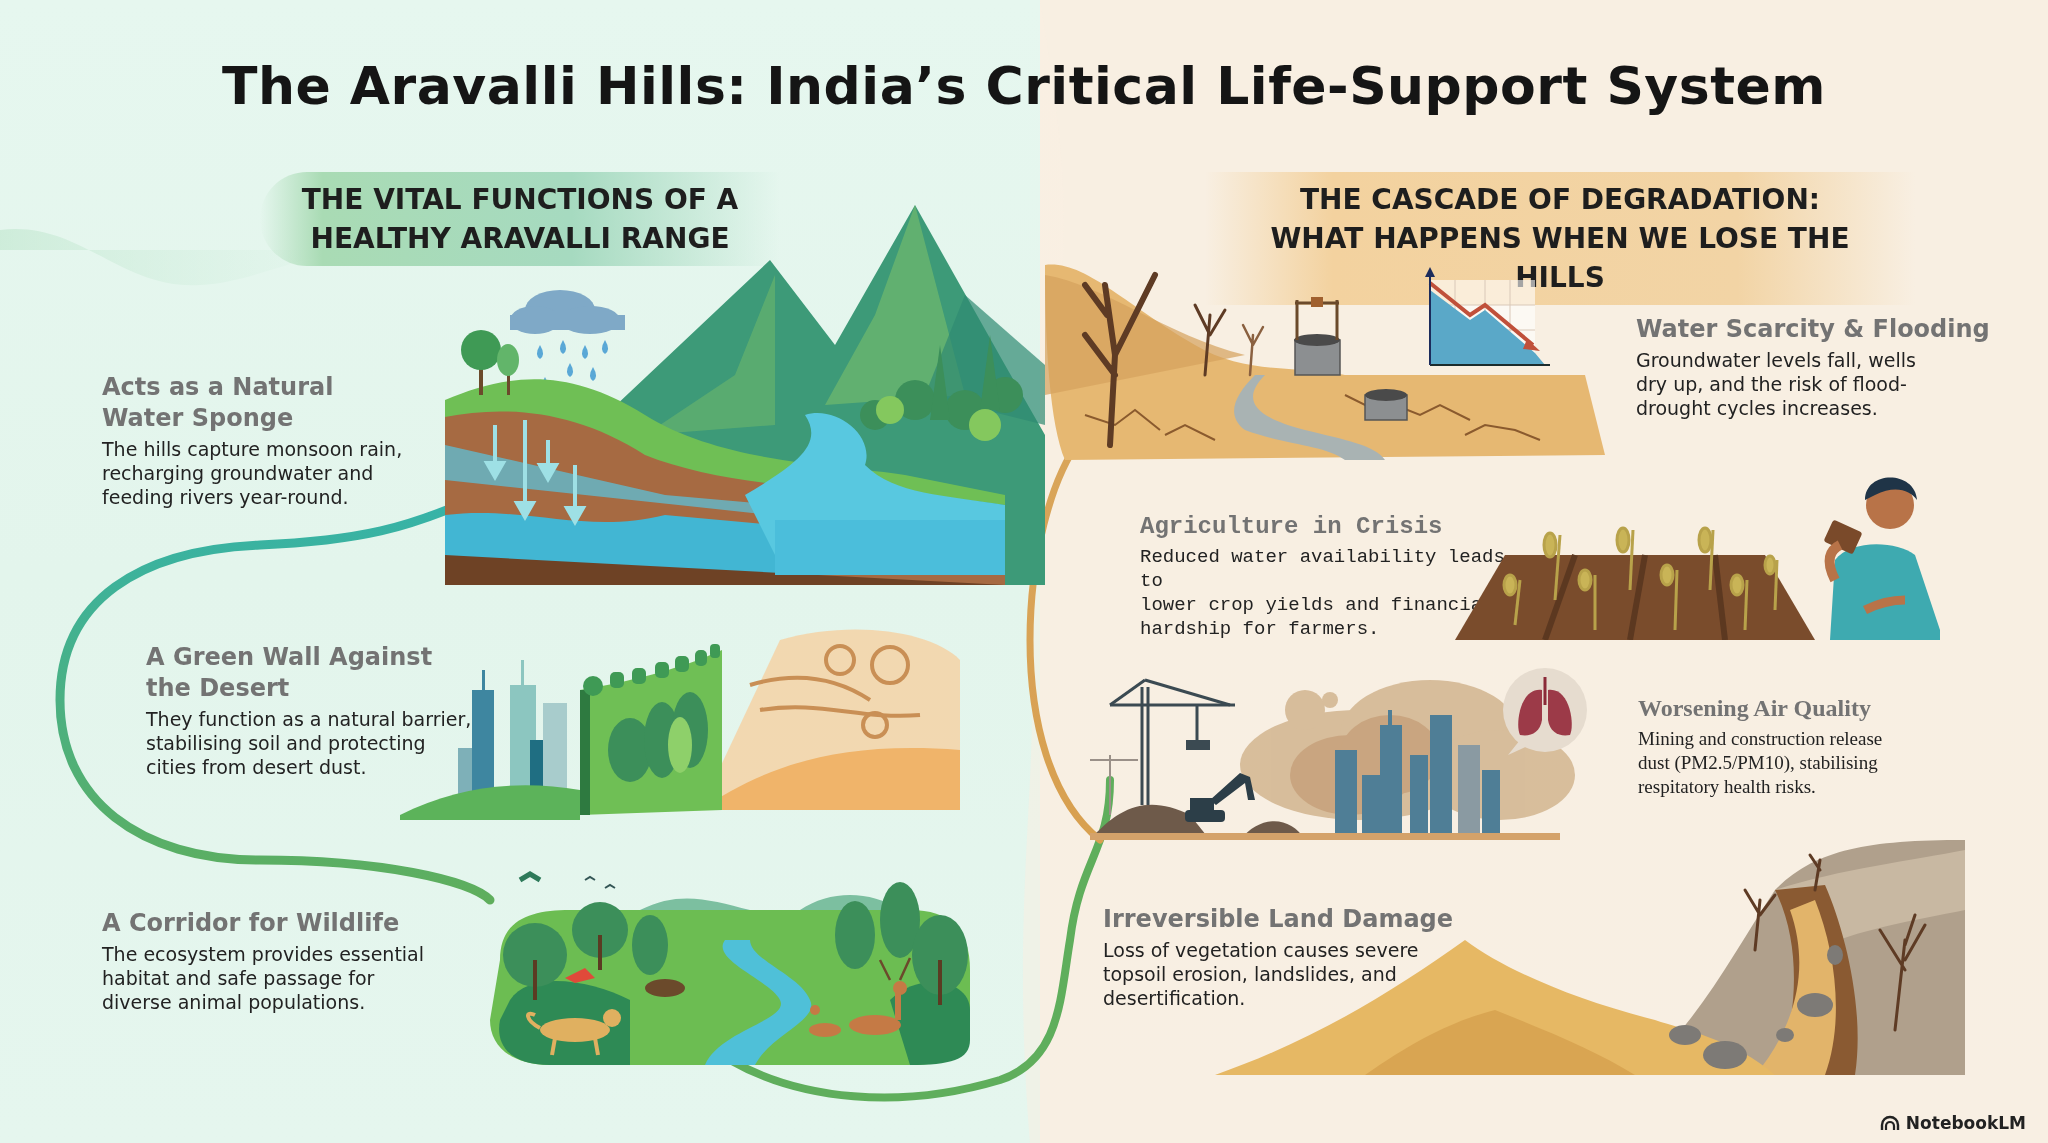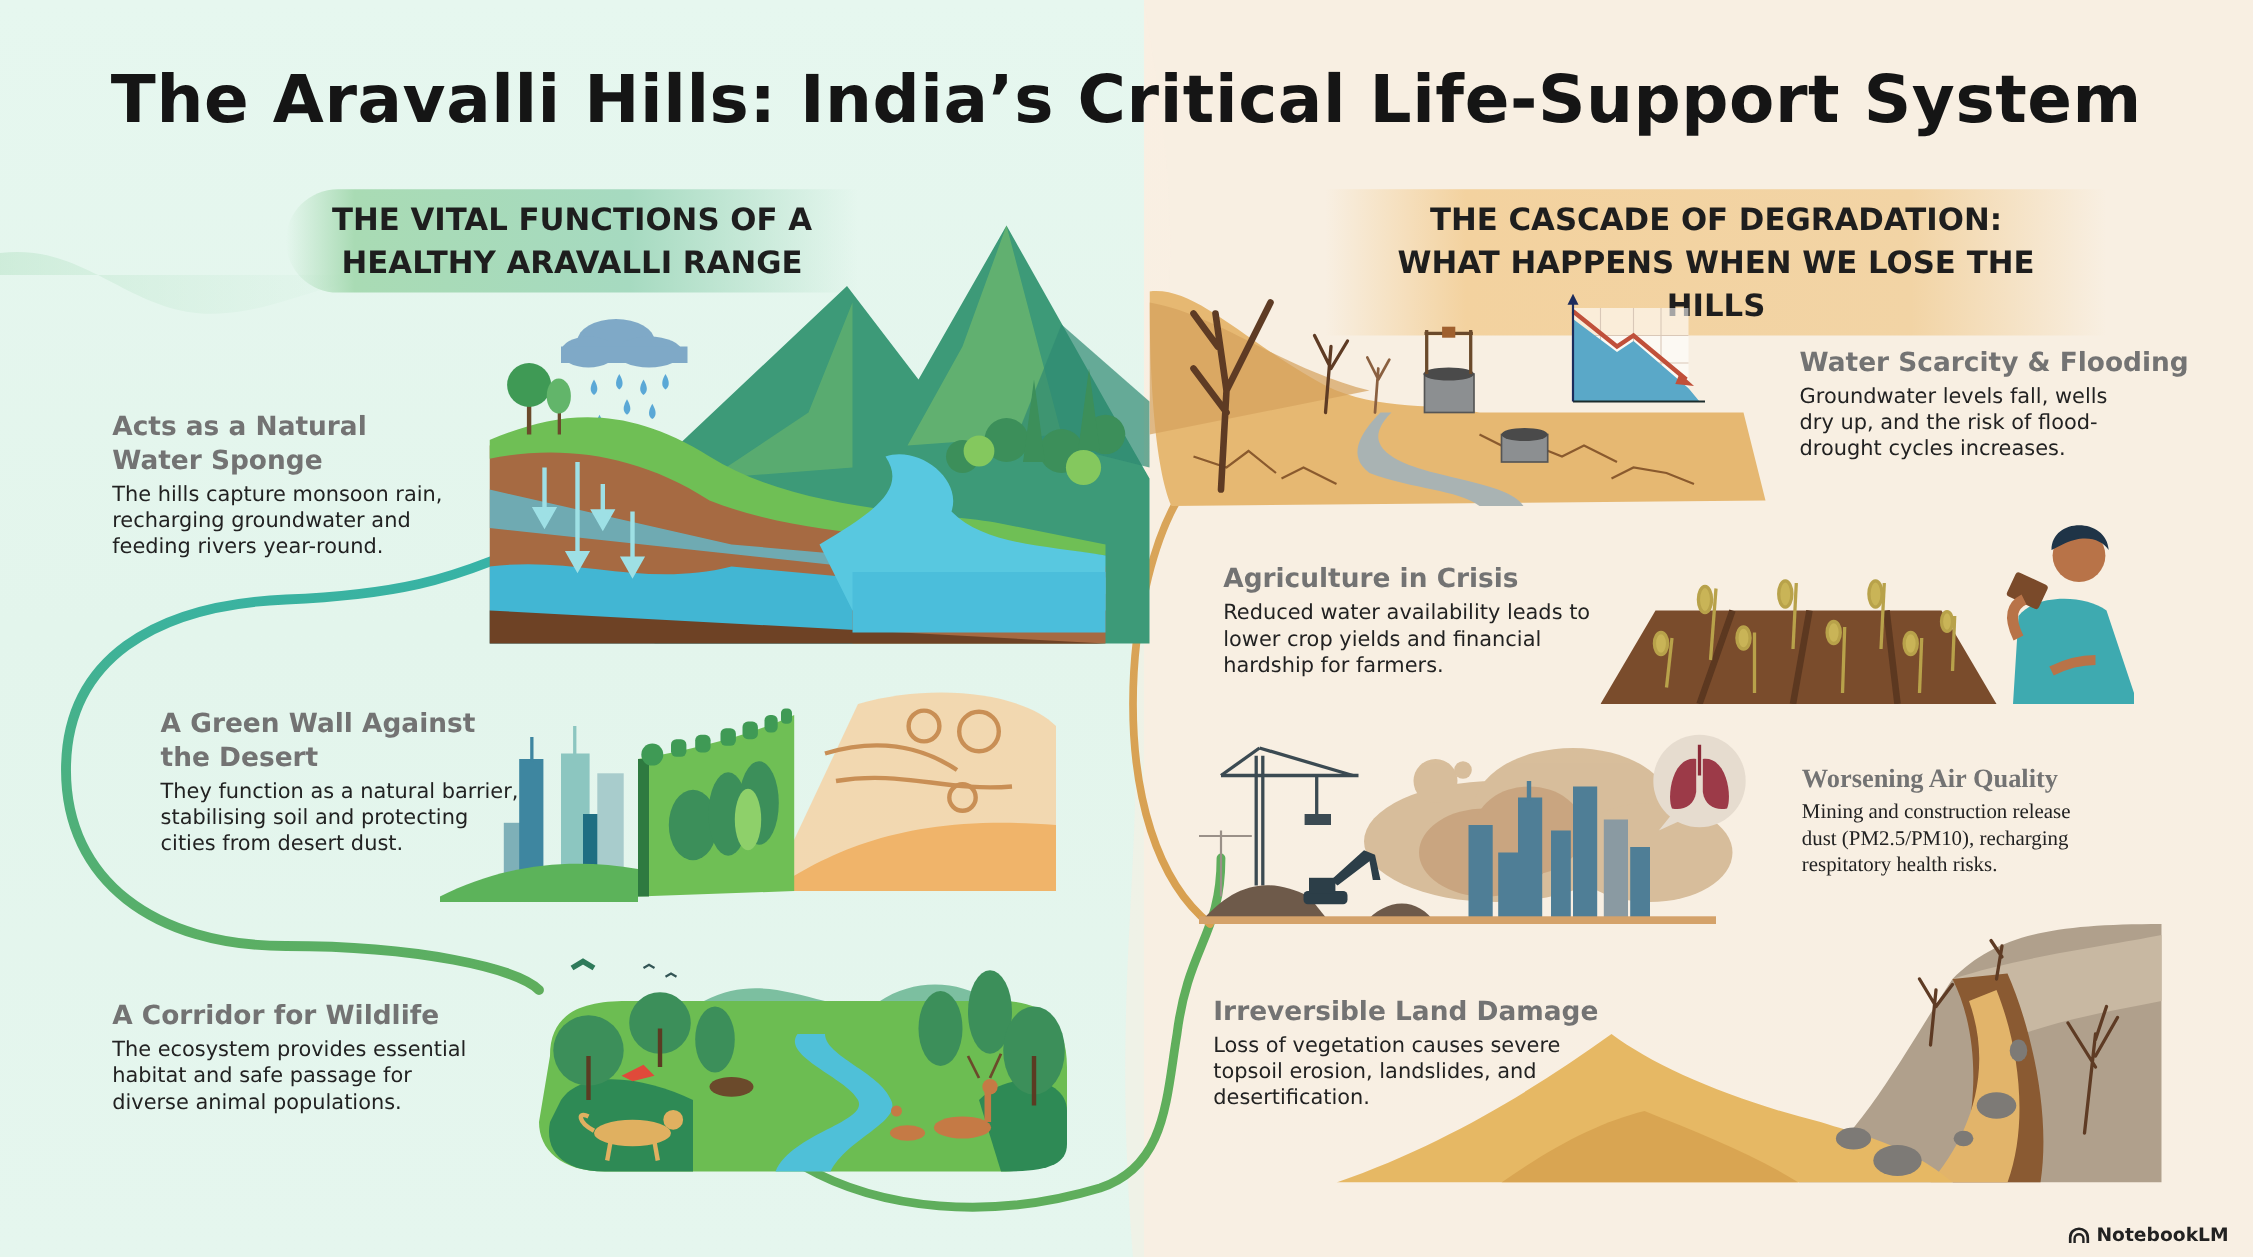--- a/index.html
+++ b/index.html
@@ -15,21 +15,21 @@
     background: linear-gradient(180deg, #e6f7ef 0%, #e3f5ec 50%, #e5f6ee 100%);
   }
   .bg-right {
     position: absolute; left: 1040px; top: 0; width: 1008px; height: 1143px;
     background: linear-gradient(180deg, #f9efe2 0%, #f8f0e4 100%);
   }
   .divider-svg { position: absolute; left: 0; top: 0; width: 2048px; height: 1143px; pointer-events: none; }
 
   .main-title {
     position: absolute; left: 0; right: 0; top: 56px;
-    text-align: center; font-weight: bold; font-size: 60px; letter-spacing: 0.5px;
+    text-align: center; font-weight: bold; font-size: 52px; letter-spacing: 0.5px;
     color: #151515; white-space: nowrap;
   }
   .section-banner {
     position: absolute; text-align: center; font-weight: bold;
     font-size: 28px; line-height: 39px; text-transform: uppercase; color: #1e1e1e;
     padding: 8px 30px;
   }
   .banner-left {
     left: 260px; top: 172px; width: 520px;
     background: linear-gradient(90deg, rgba(160,214,170,0.0) 0%, #a9dbb4 12%, #a6dac0 60%, rgba(200,236,220,0) 100%);
@@ -131,34 +131,34 @@
 
 <div class="item" style="left:1636px; top:314px; width:360px;">
   <h3>Water Scarcity &amp; Flooding</h3>
   <p>
     <span style="display:block">Groundwater levels fall, wells</span>
     <span style="display:block">dry up, and the risk of flood-</span>
     <span style="display:block">drought cycles increases.</span>
   </p>
 </div>
 
-<div class="item" style="left:1112px; top:511px; width:380px;">
+<div class="item" style="left:1140px; top:511px; width:380px;font-family:Liberation Mono, monospace;">
   <h3>Agriculture in Crisis</h3>
   <p>
     <span style="display:block">Reduced water availability leads to</span>
     <span style="display:block">lower crop yields and financial</span>
     <span style="display:block">hardship for farmers.</span>
   </p>
 </div>
 
 <div class="item" style="left:1638px; top:693px; width:360px;font-family:Liberation Serif, serif;">
   <h3>Worsening Air Quality</h3>
   <p>
     <span style="display:block">Mining and construction release</span>
-    <span style="display:block">dust (PM2.5/PM10), recharging</span>
+    <span style="display:block">dust (PM2.5/PM10), stabilising</span>
     <span style="display:block">respitatory health risks.</span>
   </p>
 </div>
 
 <div class="item" style="left:1103px; top:904px; width:360px;">
   <h3>Irreversible Land Damage</h3>
   <p>
     <span style="display:block">Loss of vegetation causes severe</span>
     <span style="display:block">topsoil erosion, landslides, and</span>
     <span style="display:block">desertification.</span>

